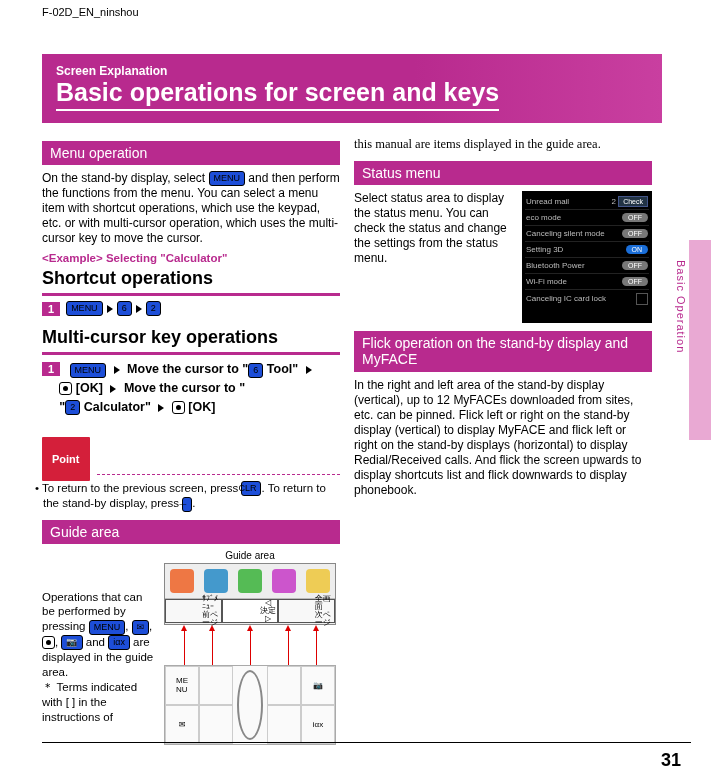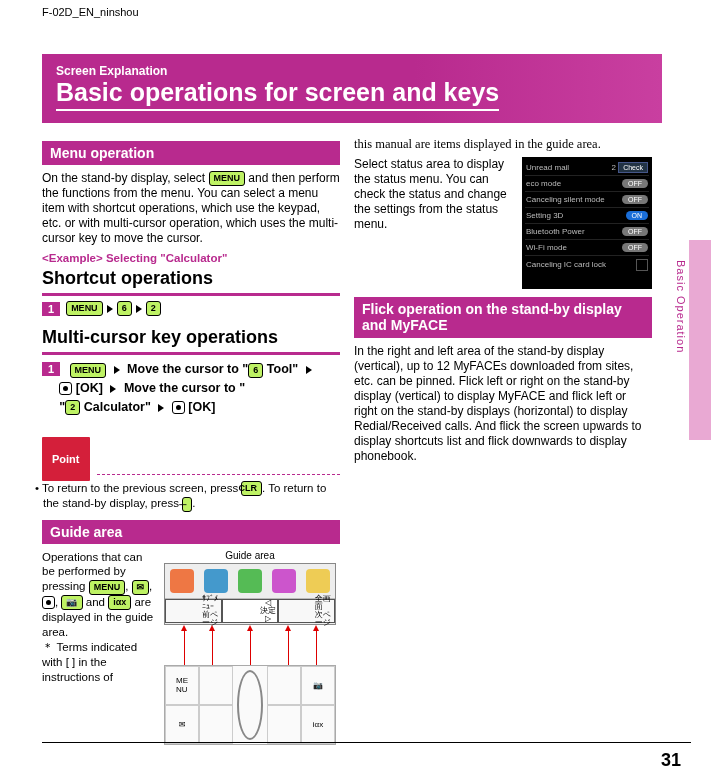--- a/index.html
+++ b/index.html
@@ -44,21 +44,21 @@
   .columns {
     display: flex;
     gap: 14px;
   }
   .col {
     width: 298px;
   }
   .section-title {
     background: #b82a8e;
     color: #fff;
-    font-weight: bold;
+    font-weight: normal;
     font-size: 14px;
     padding: 4px 8px;
     margin: 8px 0 6px 0;
   }
   .para {
     font-size: 12px;
     line-height: 1.25;
     margin: 4px 0;
   }
   .example-line {
@@ -87,25 +87,25 @@
     padding: 1px 6px;
     margin-right: 6px;
     font-size: 11px;
   }
   .key-box {
     display: inline-block;
     border: 1px solid #000;
     border-radius: 3px;
     padding: 0 4px;
     font-size: 9px;
-    font-weight: bold;
+    font-weight: normal;
     line-height: 13px;
     height: 13px;
     vertical-align: middle;
-    background: #bef264;
+    background: #1d4ed8;
   }
   .triangle-r {
     display: inline-block;
     width: 0; height: 0;
     border-top: 4px solid transparent;
     border-bottom: 4px solid transparent;
     border-left: 6px solid #000;
     margin: 0 4px;
     vertical-align: middle;
   }
@@ -132,20 +132,21 @@
   }
   .guide-area-box {
     display: flex;
     gap: 8px;
     margin-top: 4px;
   }
   .guide-left-text {
     font-size: 11.5px;
     line-height: 1.3;
     width: 112px;
+    margin-top: 40px;
   }
   .guide-img {
     width: 176px;
     height: 190px;
     position: relative;
   }
   .guide-label {
     text-align: center;
     font-size: 10px;
     margin-bottom: 2px;
@@ -423,20 +424,21 @@
             <div></div>
             <div>iαx</div>
           </div>
         </div>
       </div>
     </div>
 
     <div class="col">
       <div class="para" style="font-family:serif;font-size:12.5px;">this manual are items displayed in the guide area.</div>
 
+      <div class="section-title">Status menu</div>
 
       <div class="status-pane">
         <div class="status-row">
           <span>Unread mail</span>
           <span><span>2</span> <span style="background:#234;color:#fff;padding:1px 4px;font-size:7px;border:1px solid #458;">Check</span></span>
         </div>
         <div class="status-row">
           <span>eco mode</span>
           <span class="toggle tog-off">OFF</span>
         </div>

